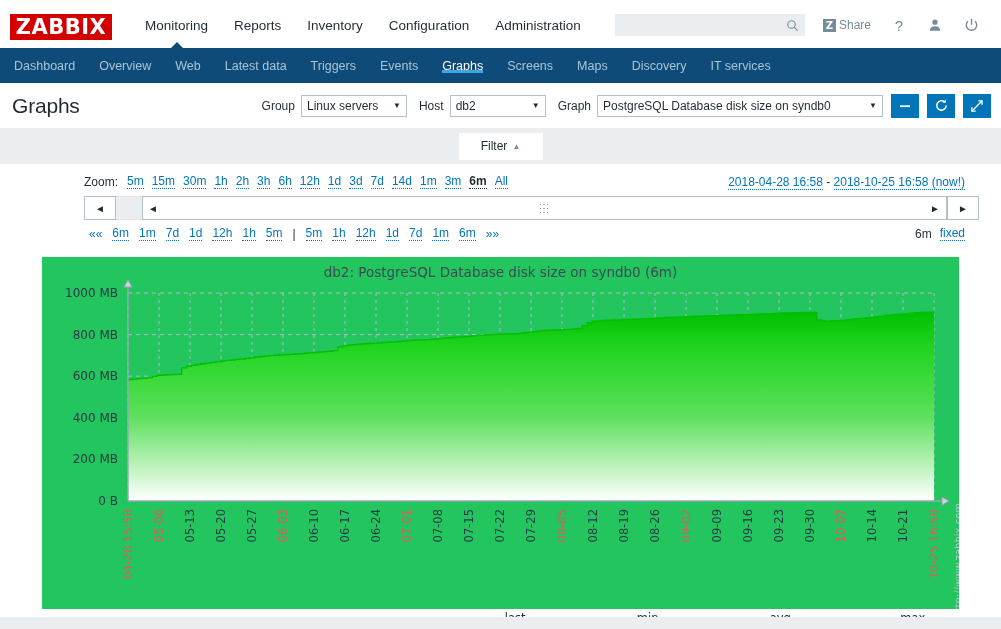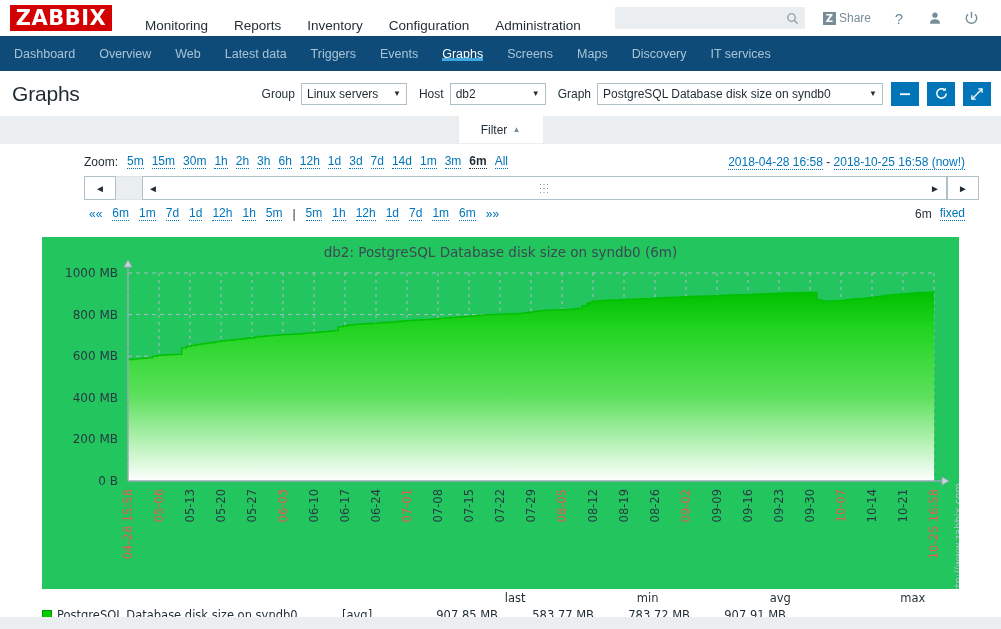--- a/index.html
+++ b/index.html
@@ -8,25 +8,25 @@
     width: 1001px; height: 629px;
     background: #ffffff;
     font-family: "Liberation Sans", sans-serif;
     font-size: 12px;
     color: #1f2c33;
     overflow: hidden;
   }
 
   
   .topbar {
-    height: 36px;
+    height: 48px;
     background: #ffffff;
     display: flex;
-    align-items: center;
-    padding: 0 12px 0 10px;
+    align-items: flex-end;
+    padding: 0 12px 8px 10px;
     position: relative;
   }
   .logo {
     width: 102px; height: 26px;
     background: #d40000;
     color: #ffffff;
     font-weight: bold;
     font-size: 21px;
     letter-spacing: 0.5px;
     display: flex; align-items: center; justify-content: center;
@@ -172,22 +172,22 @@
     background: #0275b8;
     margin-left: 8px;
     display: flex; align-items: center; justify-content: center;
     cursor: pointer;
     color: #fff;
   }
 
   
   .filterbar {
     background: #ebeef0;
-    height: 28px;
-    display: flex; align-items: flex-start; justify-content: center;
+    height: 36px;
+    display: flex; align-items: center; justify-content: center;
     position: relative;
   }
   .filter-tab {
     background: #ffffff;
     height: 27px;
     min-width: 84px;
     display: flex; align-items: center; justify-content: center;
     gap: 5px;
     font-size: 12px;
     color: #1f2c33;

